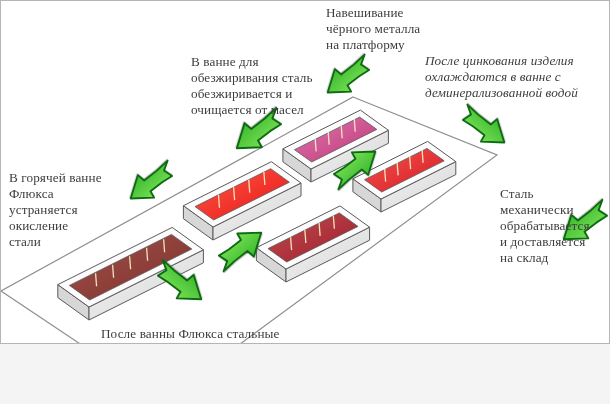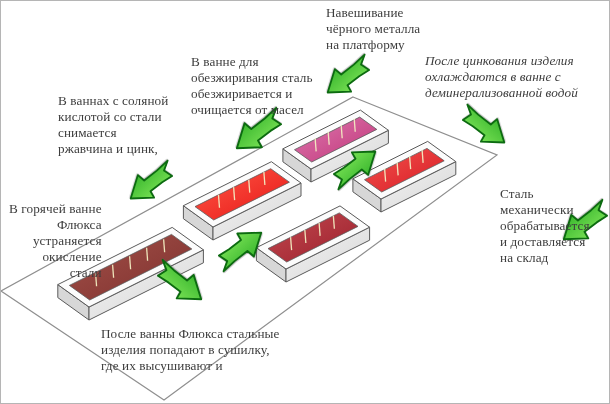--- a/index.html
+++ b/index.html
@@ -1,38 +1,38 @@
 <!DOCTYPE html>
 <html><head>
 <meta charset="utf-8">
 <style>
   html,body{margin:0;padding:0;background:#f4f4f4;}
   #stage{
     position:relative;
-    width:610px;height:404px;
+    width:610px;height:344px;
     background:#ffffff;
     border:1px solid #b5b5b5;
     box-sizing:border-box;
     overflow:hidden;
     font-family:"Liberation Serif","DejaVu Serif",serif;
   }
   #diagram{position:absolute;left:0;top:0;}
   .lbl{
     position:absolute;
     white-space:pre-line;
     font-size:13.2px;
     line-height:16px;
     color:#3d3d3d;
     letter-spacing:.1px;
   }
   .lbl-hanging    {left:325px;top:4px;}
   .lbl-cooling    {left:424px;top:52px;font-style:italic;}
   .lbl-degreasing {left:190px;top:37px;margin-top:16px;}
   .lbl-acid       {left:57px; top:92px;}
-  .lbl-flux       {left:8px;  top:200px;text-align:right;}
+  .lbl-flux       {left:8px;  top:169px;}
   .lbl-mechanical {left:499px;top:141px;margin-top:44px;}
   .lbl-zinc       {left:343px;top:249px;}
   .lbl-dryer      {left:100px;top:325px;}
   .arrow{filter:drop-shadow(1.5px 2px 1.5px rgba(90,90,90,.45));}
 </style>
 </head>
 <body>
 
 <div id="stage">
 
@@ -148,24 +148,20 @@
   <div class="lbl lbl-hanging">Навешивание
 чёрного металла
 на платформу</div>
   <div class="lbl lbl-degreasing">В ванне для
 обезжиривания сталь
 обезжиривается и
 очищается от масел</div>
   <div class="lbl lbl-cooling">После цинкования изделия
 охлаждаются в ванне с
 деминерализованной водой</div>
-  <div class="lbl lbl-acid">В ваннах с соляной
-кислотой со стали
-снимается
-ржавчина и цинк,</div>
   <div class="lbl lbl-flux">В горячей ванне
 Флюкса
 устраняется
 окисление
 стали</div>
   <div class="lbl lbl-mechanical">Сталь
 механически
 обрабатывается
 и доставляется
 на склад</div>

